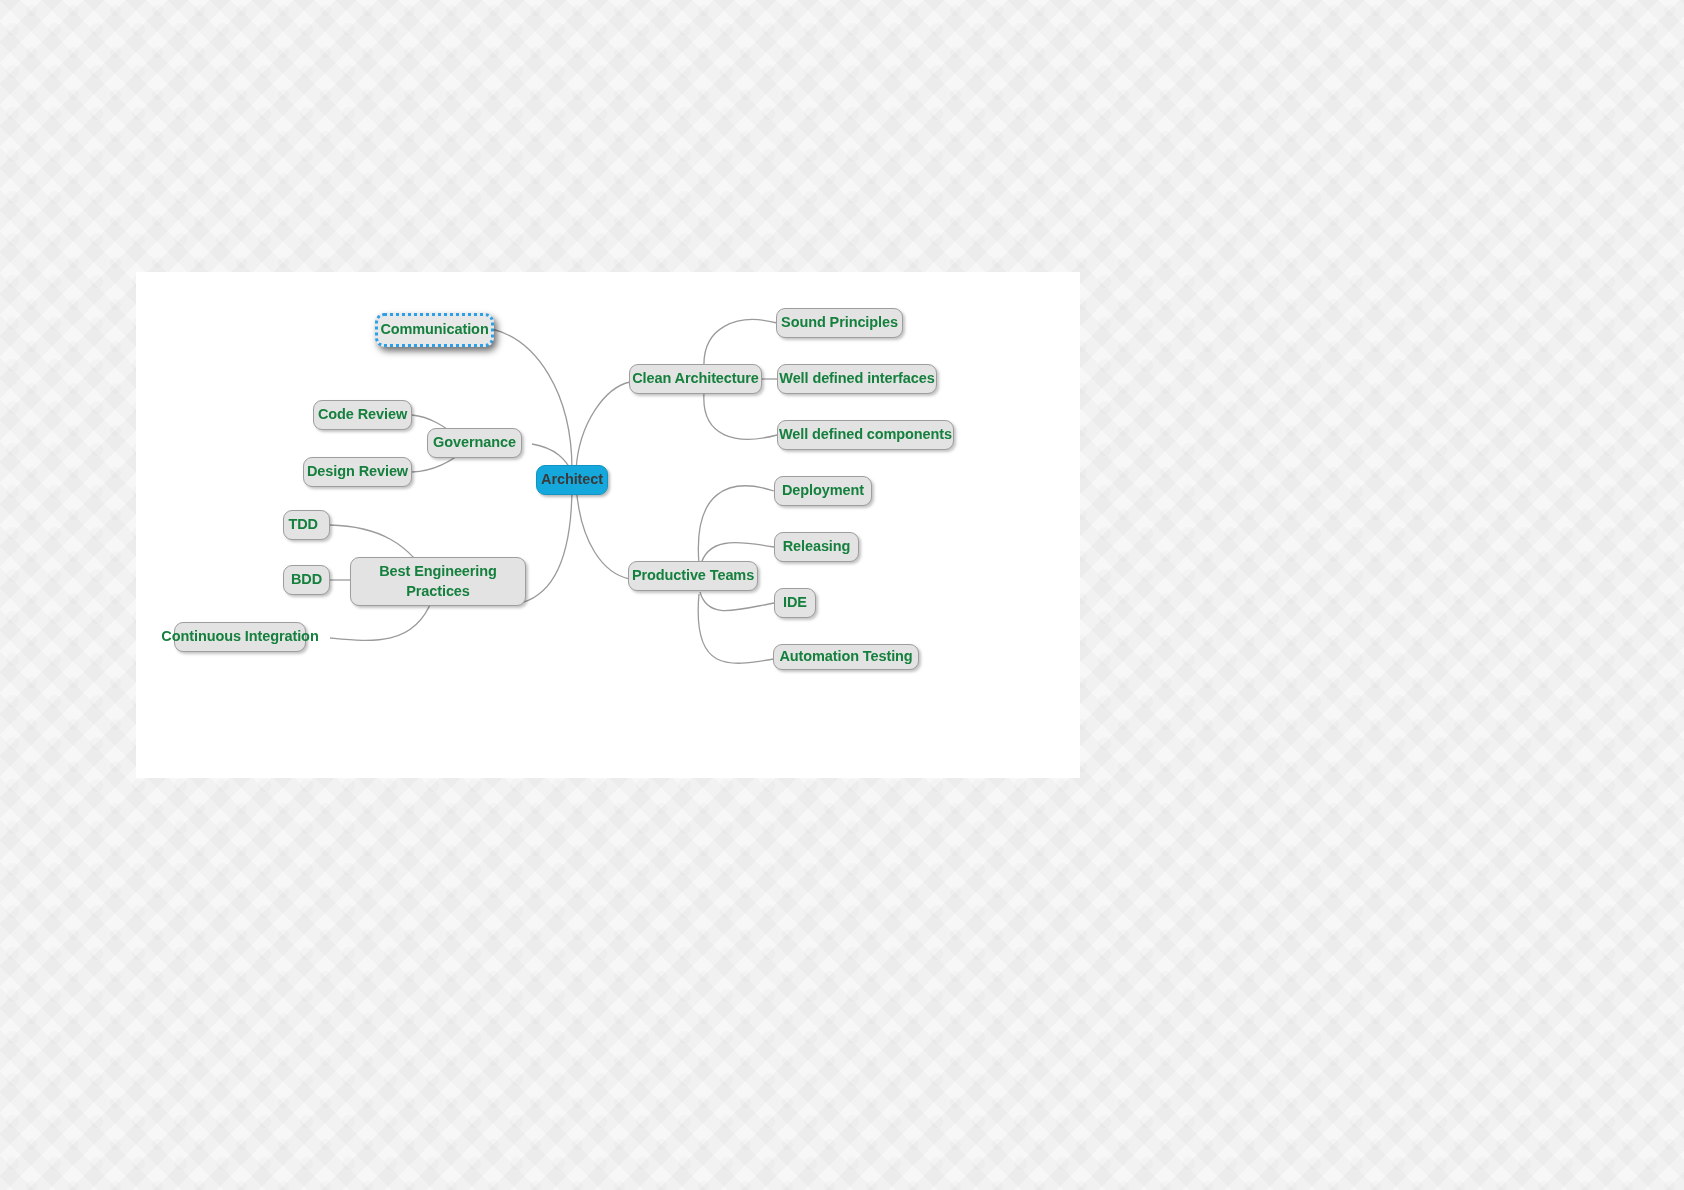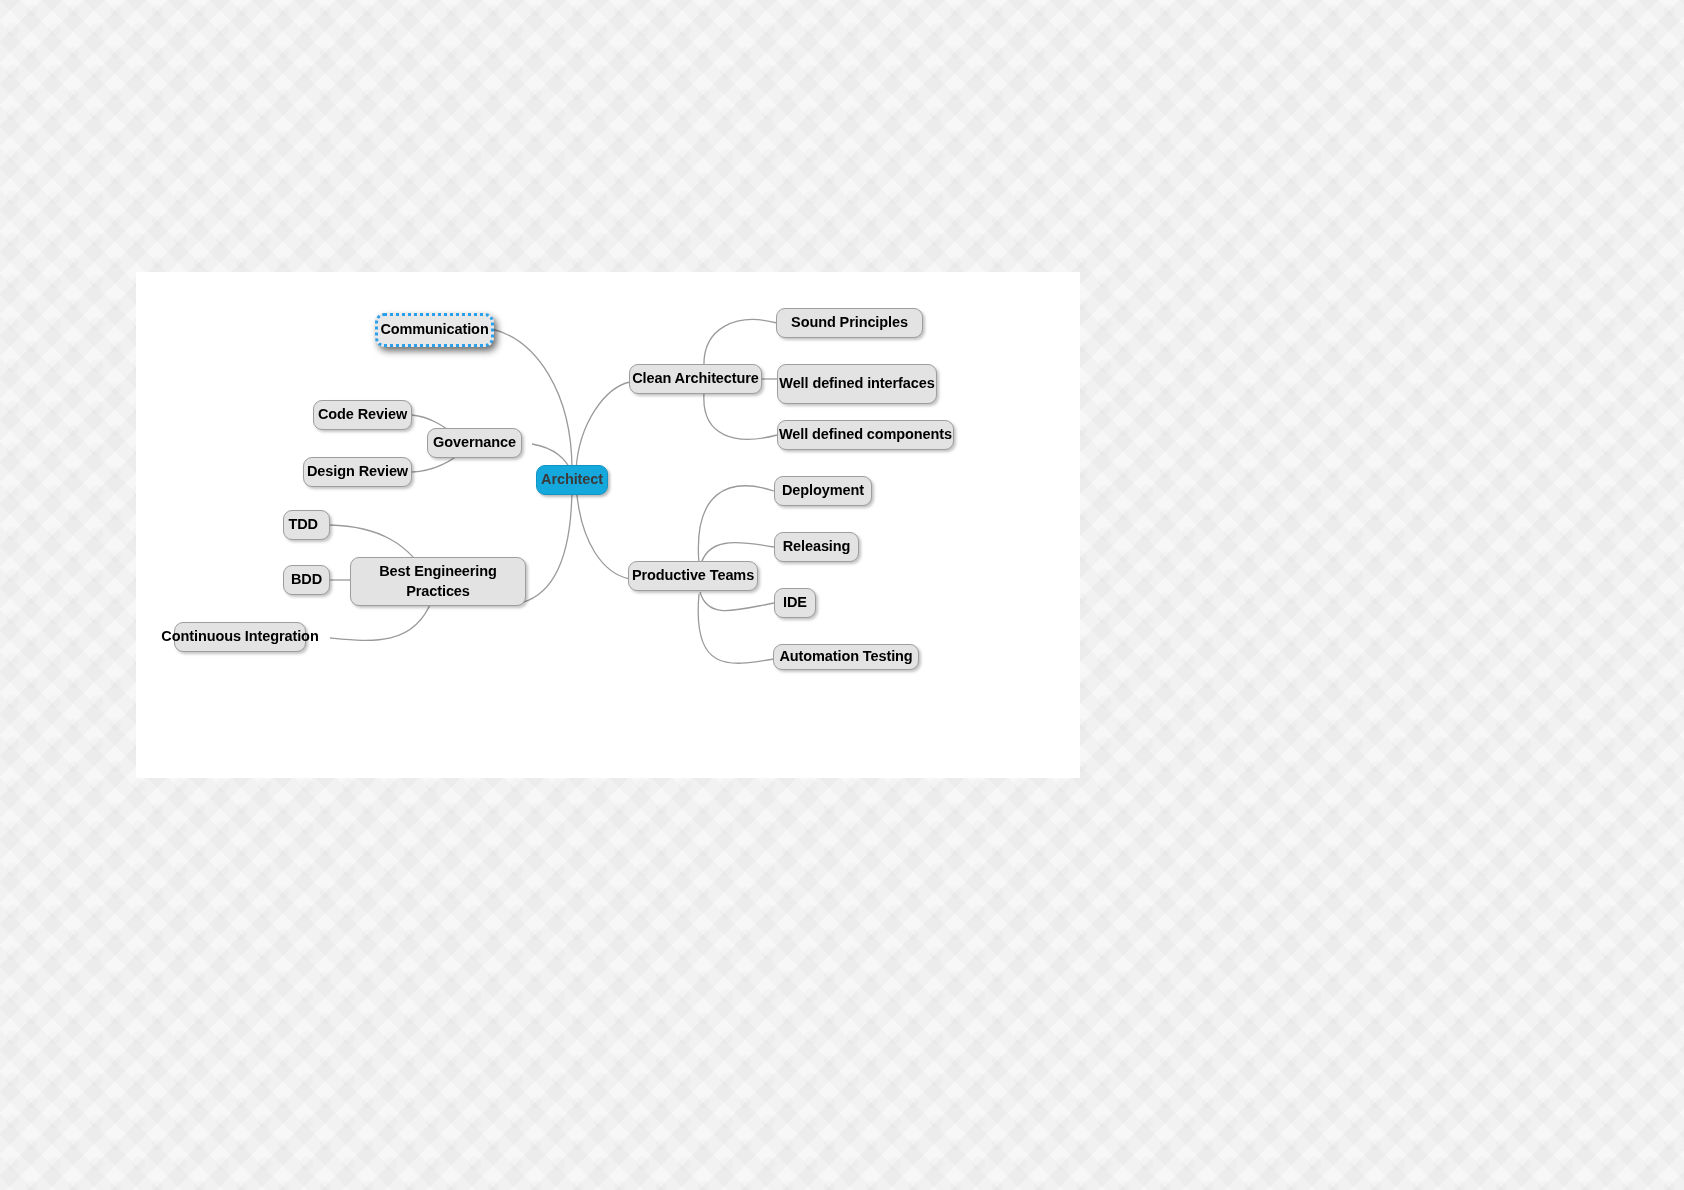--- a/index.html
+++ b/index.html
@@ -56,21 +56,21 @@
   .node {
     position: absolute;
     box-sizing: border-box;
     display: flex;
     align-items: center;
     justify-content: center;
     text-align: center;
     border-radius: 9px;
     background: #e3e3e3;
     border: 1px solid #9e9e9e;
-    color: #000000;
+    color: #15803d;
     font-size: 14.5px;
     font-weight: bold;
     letter-spacing: -0.1px;
     line-height: 1.32;
     padding: 0 11px;
     box-shadow: 2px 2px 3px rgba(0,0,0,0.24);
     white-space: nowrap;
     cursor: default;
   }
 
@@ -169,25 +169,25 @@
     </div>
 
     <div class="node" style="left:38px; top:350px; width:132px; height:30px;">
       <span>Continuous Integration</span>
     </div>
 
     <div class="node" style="left:493px; top:92px; width:133px; height:30px;">
       <span>Clean Architecture</span>
     </div>
 
-    <div class="node" style="left:640px; top:36px; width:147px; height:30px;">
+    <div class="node" style="left:640px; top:36px; width:127px; height:30px;">
       <span>Sound Principles</span>
     </div>
 
-    <div class="node" style="left:641px; top:92px; width:160px; height:40px;">
+    <div class="node" style="left:641px; top:92px; width:160px; height:30px;">
       <span>Well defined interfaces</span>
     </div>
 
     <div class="node" style="left:641px; top:148px; width:177px; height:30px;">
       <span>Well defined components</span>
     </div>
 
     <div class="node" style="left:492px; top:289px; width:130px; height:30px;">
       <span>Productive Teams</span>
     </div>

